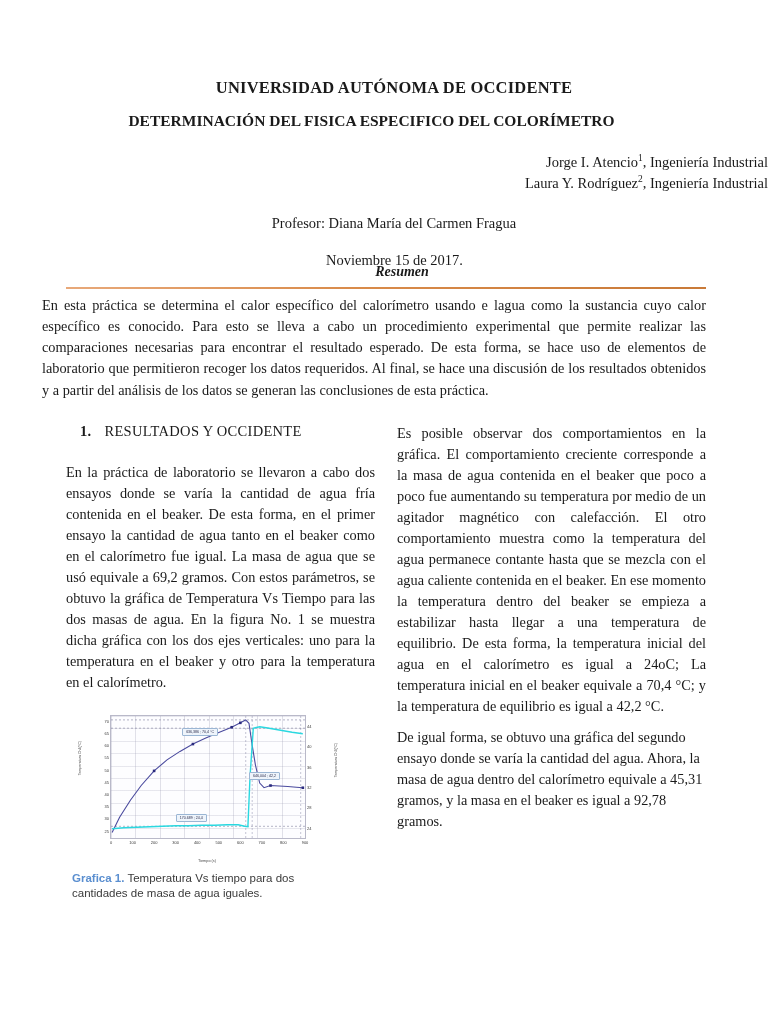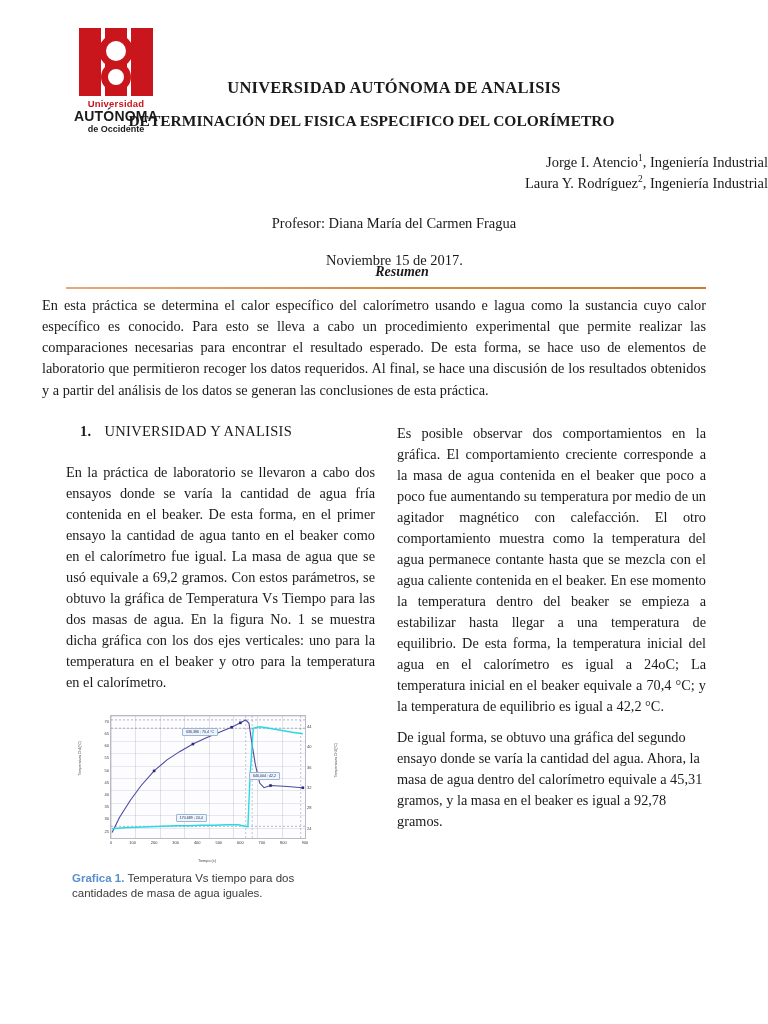--- a/index.html
+++ b/index.html
@@ -250,36 +250,23 @@
   }
   .caption .cap-lead { color: #5b8fd0; font-weight: bold; }
 </style>
 </head>
 <body>
 
 <div class="page">
 
   <div class="header">
 
-    <div class="logo">
-      <div class="logo-mark">
-        <div class="logo-sq lsq-a"></div>
-        <div class="logo-sq lsq-b"></div>
-        <div class="logo-sq lsq-c"></div>
-        <div class="logo-sq lsq-d"></div>
-        <div class="logo-ring"></div>
-        <div class="logo-ring2"></div>
-      </div>
-      <div class="logo-t1">Universidad</div>
-      <div class="logo-t2">AUTÓNOMA</div>
-      <div class="logo-t3">de Occidente</div>
-    </div>
 
     <div class="title-block">
-      <div class="t-univ">UNIVERSIDAD AUTÓNOMA DE ANALISIS</div>
+      <div class="t-univ">UNIVERSIDAD AUTÓNOMA DE OCCIDENTE</div>
       <div class="t-main">DETERMINACIÓN DEL FISICA ESPECIFICO DEL COLORÍMETRO</div>
     </div>
 
     <div class="authors">
       <div><span>Jorge I. Atencio</span><sup>1</sup><span>, Ingeniería Industrial</span></div>
       <div><span>Laura Y. Rodríguez</span><sup>2</sup><span>, Ingeniería Industrial</span></div>
     </div>
 
     <div class="professor">Profesor: Diana María del Carmen Fragua</div>
     <div class="docdate">Noviembre 15 de 2017.</div>
@@ -288,21 +275,21 @@
   </div>
 
   <div class="abstract-head">Resumen</div>
   <div class="abstract-body">En esta práctica se determina el calor específico del calorímetro usando e lagua como la sustancia cuyo calor específico es conocido. Para esto se lleva a cabo un procedimiento experimental que permite realizar las comparaciones necesarias para encontrar el resultado esperado. De esta forma, se hace uso de elementos de laboratorio que permitieron recoger los datos requeridos. Al final, se hace una discusión de los resultados obtenidos y a partir del análisis de los datos se generan las conclusiones de esta práctica.</div>
 
   <div class="columns">
 
     <div class="col">
       <div class="section-head">
         <span class="section-num">1.</span>
-        <span>UNIVERSIDAD Y ANALISIS</span>
+        <span>RESULTADOS Y OCCIDENTE</span>
       </div>
       <p>En la práctica de laboratorio se llevaron a cabo dos ensayos donde se varía la cantidad de agua fría contenida en el beaker. De esta forma, en el primer ensayo la cantidad de agua tanto en el beaker como en el calorímetro fue igual. La masa de agua que se usó equivale a 69,2 gramos. Con estos parámetros, se obtuvo la gráfica de Temperatura Vs Tiempo para las dos masas de agua. En la figura No. 1 se muestra dicha gráfica con los dos ejes verticales: uno para la temperatura en el beaker y otro para la temperatura en el calorímetro.</p>
 
       <div class="figure">
         <div class="chart-box">
           <div class="ax-label left">Temperatura Ch4(°C)</div>
           <div class="ax-label right">Temperatura Ch3(°C)</div>
           <div class="ax-x">Tiempo (s)</div>
           <div class="chart-inner" id="chart-plot">
               <svg width="194" height="122" style="position: absolute; left: 0px; top: 0px;">

